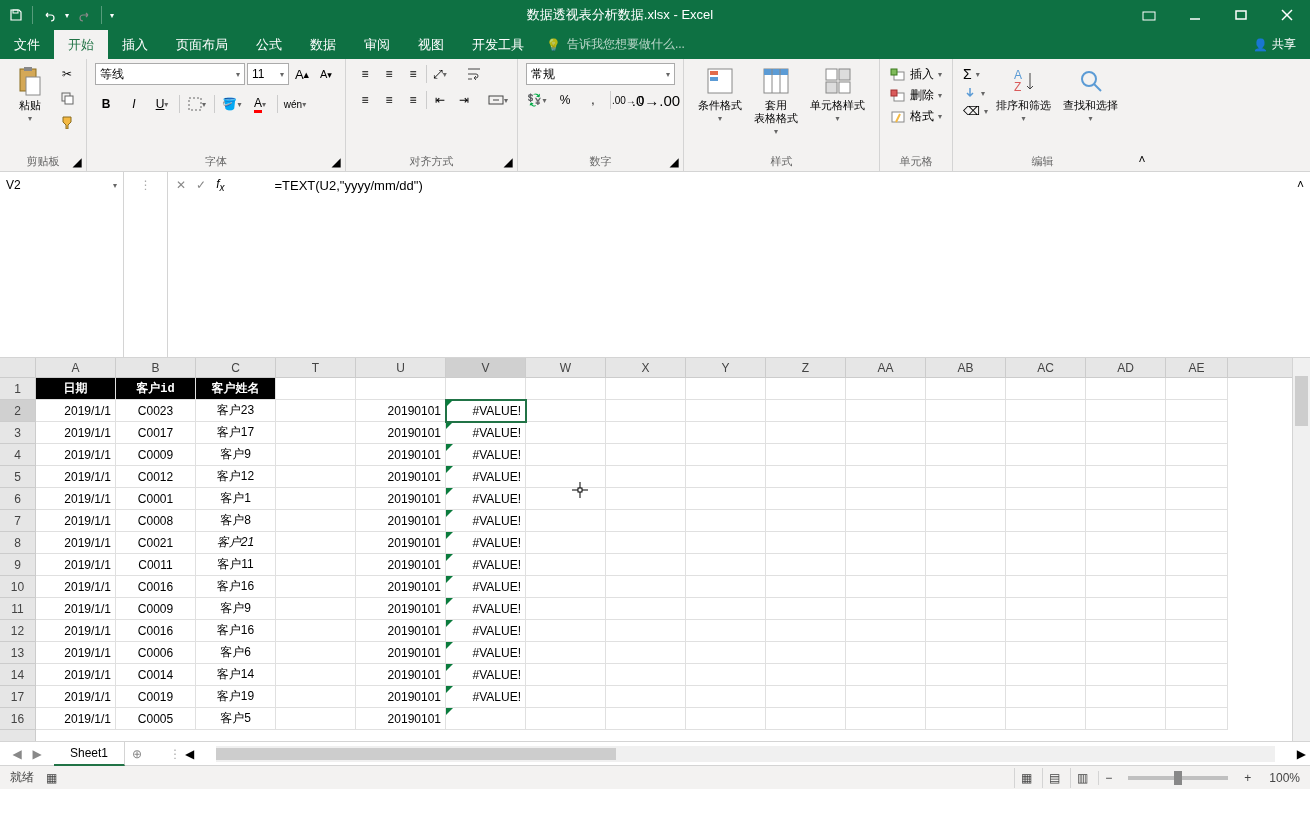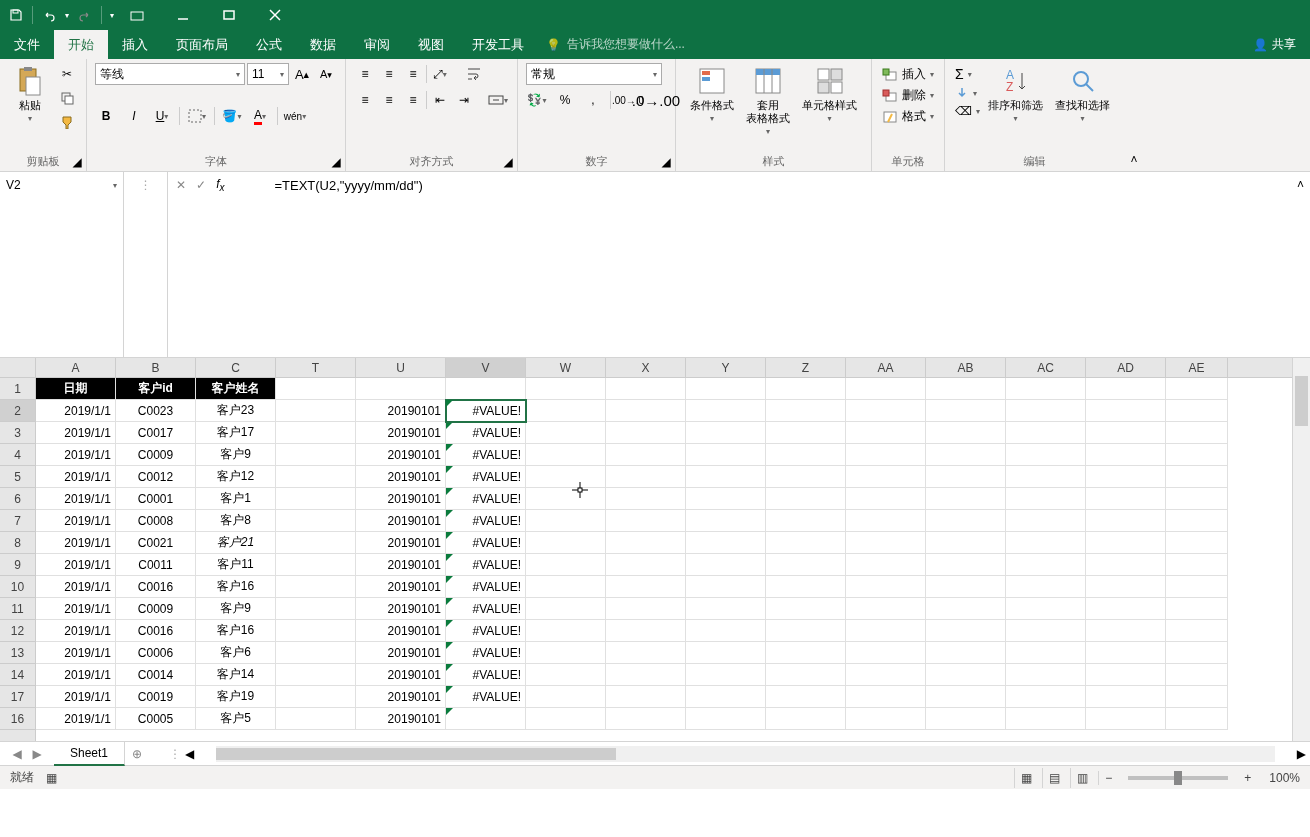--- a/index.html
+++ b/index.html
@@ -100,20 +100,21 @@
       </span>
     <span class="dd-arrow" style="color:#fff">▾</span>
     <span class="tb-icon">
         <svg width="14" height="14" viewBox="0 0 14 14">
           <path d="M10 7H5a3 3 0 000 6M10 7l-2-2M10 7l-2 2" fill="none" stroke="#888" stroke-width="1.2"></path>
         </svg>
       </span>
     <span class="tb-sep"></span>
     <span class="dd-arrow" style="color:#fff">▾</span>
   </div>
+  <div class="tb-title">数据透视表分析数据.xlsx - Excel</div>
   <div class="tb-right">
     <div class="tb-btn">
         <svg width="14" height="14">
           <rect x="1" y="4" width="12" height="8" fill="none" stroke="#fff"></rect>
         </svg>
       </div>
     <div class="tb-btn">
         <svg width="12" height="12">
           <line x1="1" y1="10" x2="11" y2="10" stroke="#fff" stroke-width="1.5"></line>
         </svg>
@@ -184,21 +185,21 @@
               <path d="M3 2h8v5l-3 3v4h-2v-4l-3-3z" fill="#f4b942" stroke="#8a6d1f"></path>
             </svg>
           </div>
       </div>
     </div>
     <div class="ribbon-group-label">剪贴板</div>
     <div class="ribbon-launcher">◢</div>
   </div>
 
   <div class="ribbon-group">
-    <div class="ribbon-group-content col" style="gap:20px">
+    <div class="ribbon-group-content col" style="gap:8px">
       <div class="row">
         <div class="font-name">
             <span>等线</span>
             <span class="dd-arrow">▾</span>
           </div>
         <div class="font-size">
             <span>11</span>
             <span class="dd-arrow">▾</span>
           </div>
         <div class="small-btn" style="font-size:13px">A<sup>▴</sup></div>
@@ -273,21 +274,21 @@
             <span class="dd-arrow">▾</span>
           </div>
       </div>
     </div>
     <div class="ribbon-group-label">对齐方式</div>
     <div class="ribbon-launcher">◢</div>
   </div>
 
   <div class="ribbon-group">
     <div class="ribbon-group-content col" style="gap:4px">
-      <div class="combo" style="width:136px">
+      <div class="combo" style="width:149px">
           <span>常规</span>
           <span class="dd-arrow">▾</span>
         </div>
       <div class="row" style="gap:6px">
         <div class="small-btn">💱<span class="dd-arrow">▾</span></div>
         <div class="small-btn">%</div>
         <div class="small-btn">,</div>
         <div style="width:1px;height:18px;background:#ccc"></div>
         <div class="small-btn" style="font-size:10px">.00→.0</div>
         <div class="small-btn" style="font-size:15px">.0→.00</div>
@@ -476,21 +477,21 @@
           <div class="row-h">11</div>
           <div class="row-h">12</div>
           <div class="row-h">13</div>
           <div class="row-h">14</div>
           <div class="row-h">17</div>
           <div class="row-h">16</div>
         </div>
       <div class="grid" id="grid">
           <div class="grid-row">
             <div class="cell header-cell" style="width: 80px;">日期</div>
-            <div class="cell header-cell" style="width: 80px;">客户id</div>
+            <div class="cell header-cell" style="width: 80px; font-family: Liberation Mono, monospace;">客户id</div>
             <div class="cell header-cell" style="width: 80px;">客户姓名</div>
             <div class="cell" style="width: 80px;"></div>
             <div class="cell" style="width: 90px;"></div>
             <div class="cell" style="width: 80px;"></div>
             <div class="cell" style="width: 80px;"></div>
             <div class="cell" style="width: 80px;"></div>
             <div class="cell" style="width: 80px;"></div>
             <div class="cell" style="width: 80px;"></div>
             <div class="cell" style="width: 80px;"></div>
             <div class="cell" style="width: 80px;"></div>

